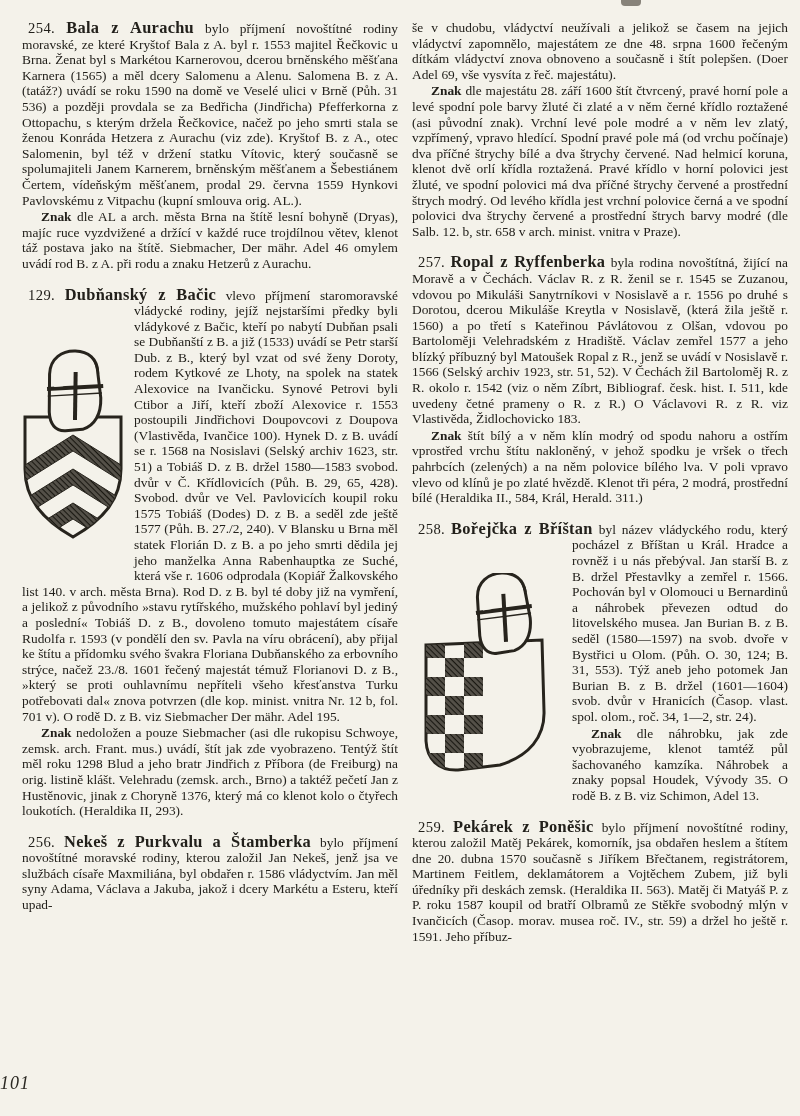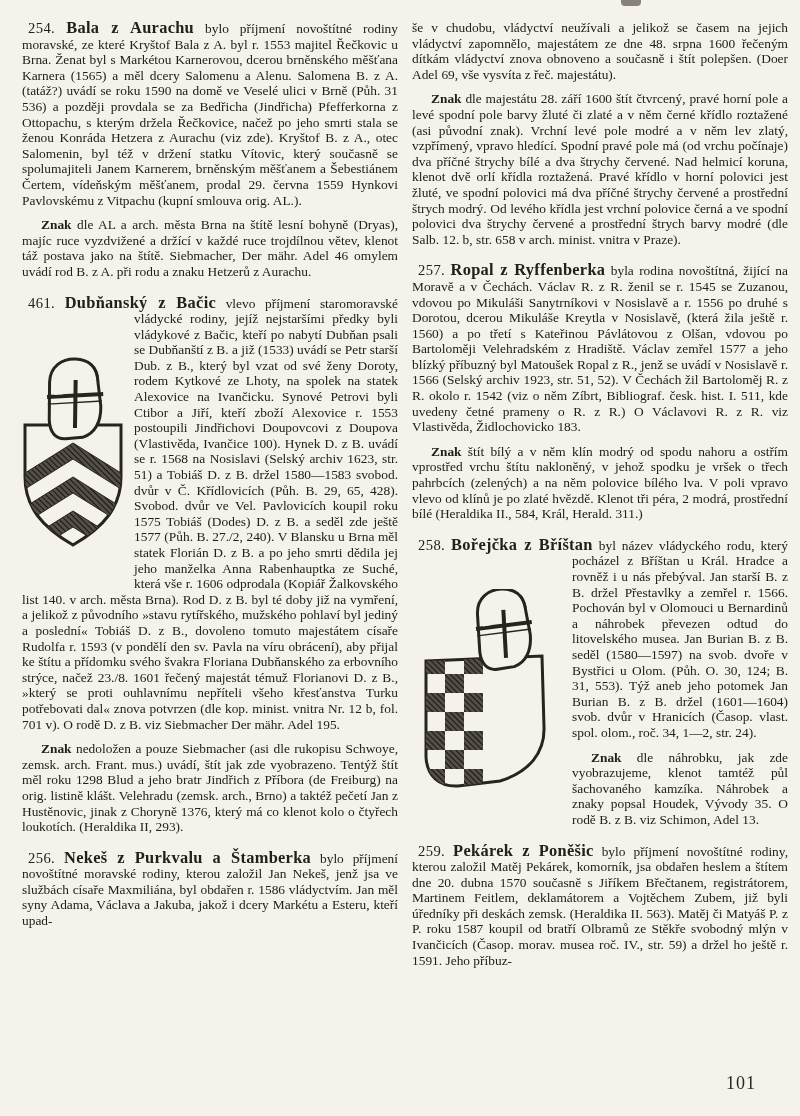--- a/index.html
+++ b/index.html
@@ -25,37 +25,37 @@
   .col{
     width:376px;
     font-size:13.4px;line-height:15.6px;
     text-align:justify;
     text-justify:inter-word;
   }
   p{margin:0;padding:0;}
   .entry{margin-top:15px;text-indent:6px;}
   .entry.first{margin-top:0;}
   .clear-left{clear:left;}
-  .znak-para{text-indent:19px;margin-top:9px;}
+  .znak-para{text-indent:19px;margin-top:1px;}
   .cont-para{text-indent:0;}
   .num{font-size:14.6px;letter-spacing:.4px;}
   .title{font-weight:bold;font-size:16.4px;letter-spacing:.3px;}
   .bold{font-weight:bold;}
   .fig{
     float:left;
     box-sizing:border-box;
     margin:2px 10px 0 0;
   }
   .fig1{width:102px;height:268px;padding-top:44px;}
   .fig2{width:150px;height:278px;padding-top:34px;}
   .fig svg{display:block;}
   .pagenum{
     position:absolute;bottom:22px;left:0;width:756px;
-    text-align:right;
-    font-size:18px;letter-spacing:1px;color:#2a2822;
+    text-align:left;
+    font-style:italic;font-size:18px;letter-spacing:1px;color:#2a2822;
   }
 </style>
 </head>
 <body>
 
 <div class="page">
   <div class="scan-mark"></div>
 
   <div class="cols">
 
@@ -65,21 +65,21 @@
         <span class="num">254.</span>
         <span class="title">Bala z Aurachu</span>
         <span>bylo příjmení novoštítné rodiny moravské, ze které Kryštof Bala z A. byl r. 1553 majitel Řečkovic u Brna. Ženat byl s Markétou Karnerovou, dcerou brněnského měšťana Karnera (1565) a měl dcery Salomenu a Alenu. Salomena B. z A. (tatáž?) uvádí se roku 1590 na domě ve Veselé ulici v Brně (Půh. 31 536) a později provdala se za Bedřicha (Jindřicha) Pfefferkorna z Ottopachu, s kterým držela Řečkovice, načež po jeho smrti stala se ženou Konráda Hetzera z Aurachu (viz zde). Kryštof B. z A., otec Salomenin, byl též v držení statku Vítovic, který současně se spolumajiteli Janem Karnerem, brněnským měšťanem a Šebestiánem Čertem, vídeňským měšťanem, prodal 29. června 1559 Hynkovi Pavlovskému z Vitpachu (kupní smlouva orig. AL.).</span>
       </p>
       <p class="znak-para">
         <span class="bold">Znak</span>
         <span>dle AL a arch. města Brna na štítě lesní bohyně (Dryas), majíc ruce vyzdvižené a držící v každé ruce trojdílnou větev, klenot táž postava jako na štítě. Siebmacher, Der mähr. Adel 46 omylem uvádí rod B. z A. při rodu a znaku Hetzerů z Aurachu.</span>
       </p>
 
       <p class="entry">
-        <span class="num">461.</span>
+        <span class="num">129.</span>
         <span class="title">Dubňanský z Bačic</span>
         <span>vlevo příjmení staromoravské</span>
         <span class="fig fig1" aria-label="great-helm-above-shield-with-three-chevrons">
           <svg width="102" height="190" viewBox="0 0 102 190" xmlns="http://www.w3.org/2000/svg">
             <defs>
               <pattern id="hx1" patternUnits="userSpaceOnUse" width="4" height="4" patternTransform="rotate(45)">
                 <rect width="4" height="4" fill="#555149"></rect>
                 <line x1="0" y1="0" x2="4" y2="0" stroke="#191711" stroke-width="2.2"></line>
               </pattern>
               <clipPath id="sh1">

